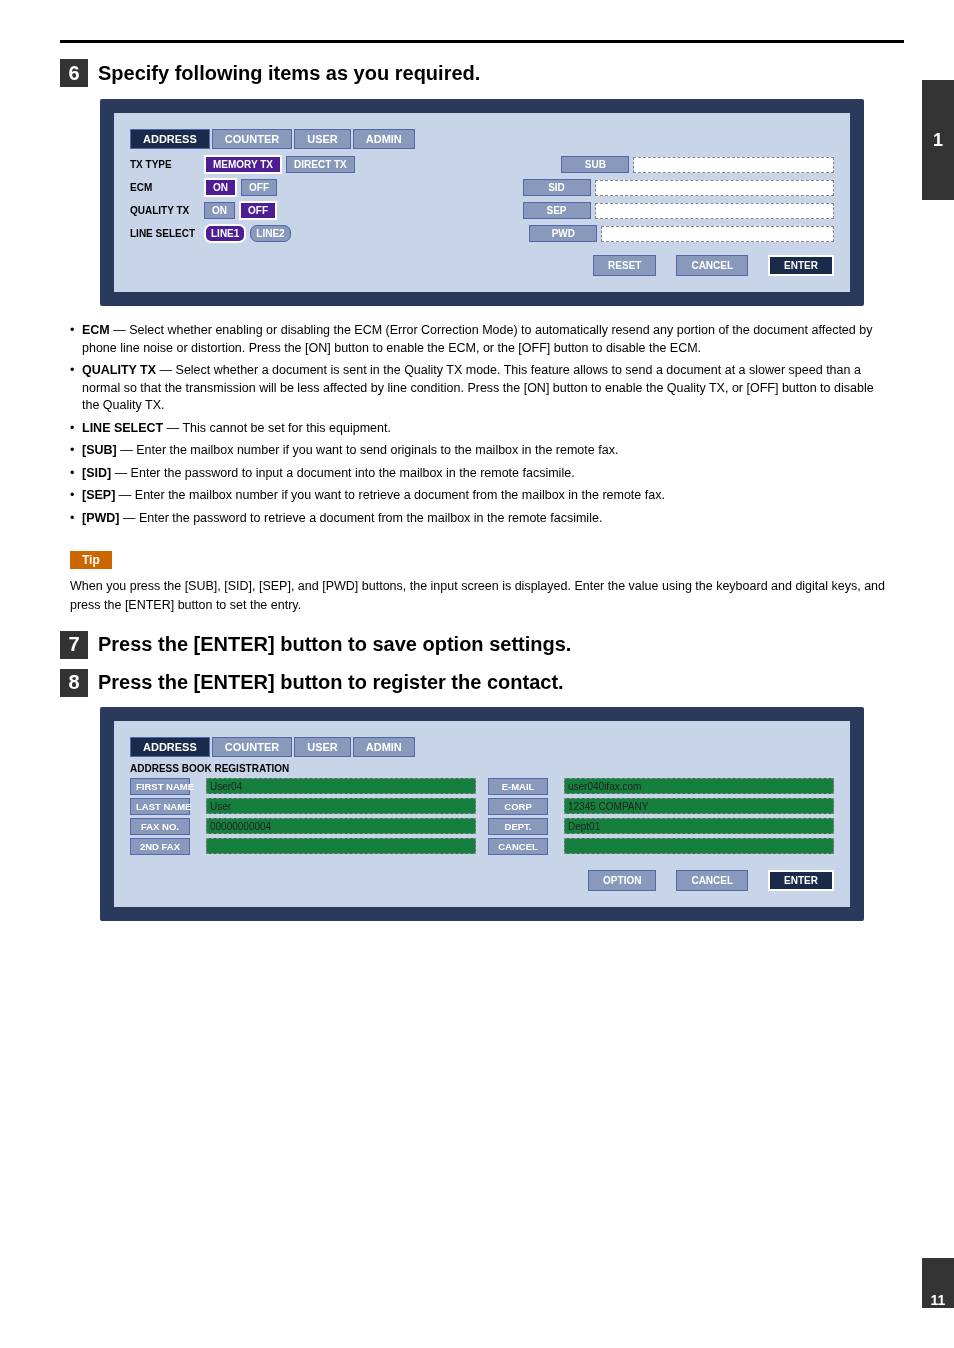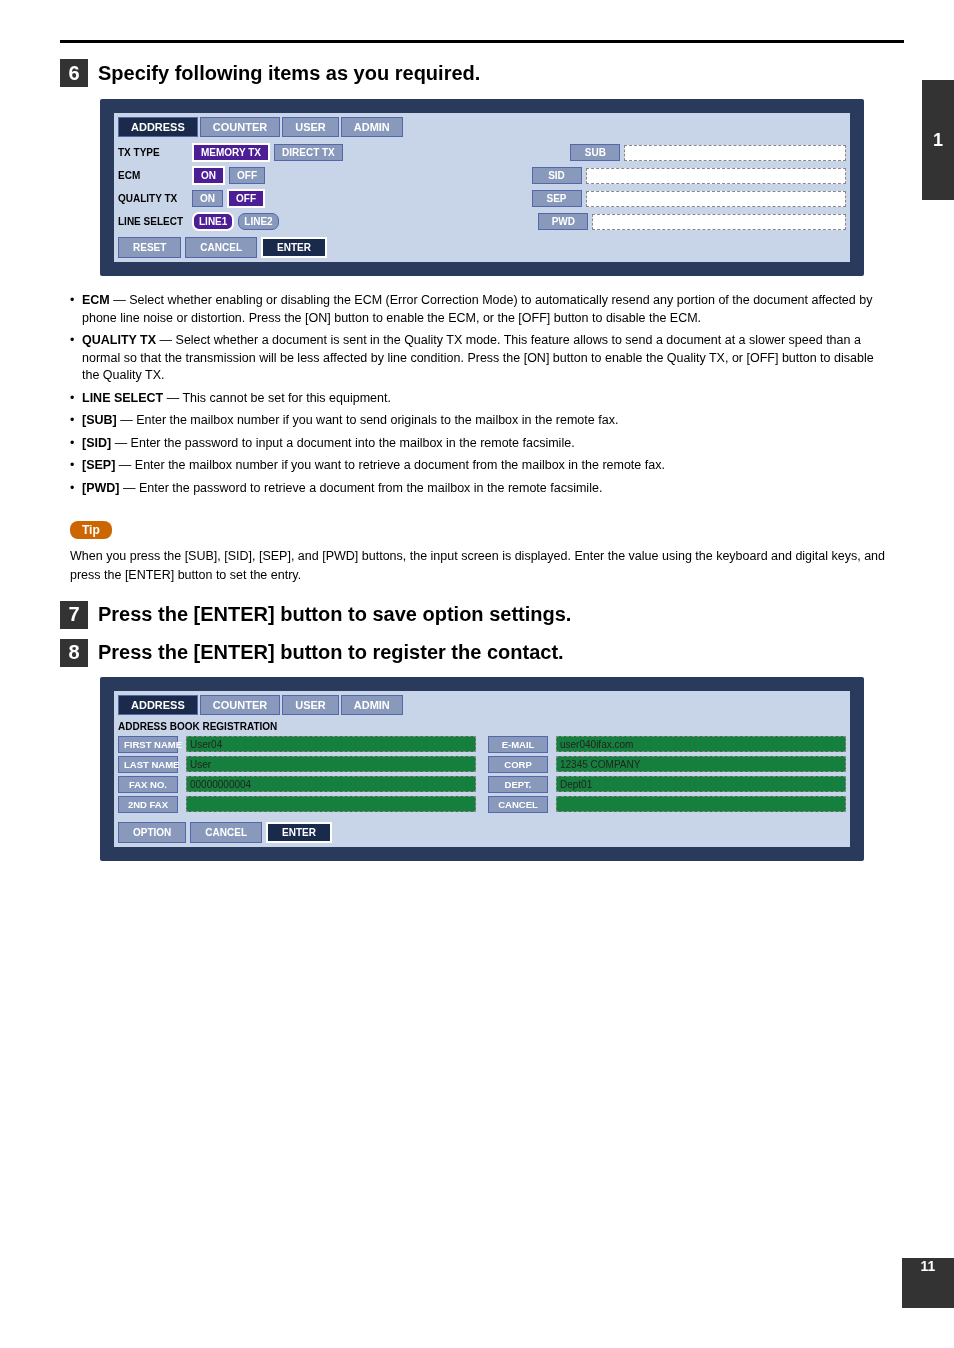--- a/index.html
+++ b/index.html
@@ -32,26 +32,26 @@
       justify-content: center;
       font-size: 18px;
       font-weight: bold;
     }
 
     
     .bottom-tab {
       position: absolute;
       right: 0;
       bottom: 40px;
-      width: 52px;
+      width: 32px;
       height: 50px;
       background: #333;
       color: #fff;
       display: flex;
-      align-items: flex-start;
+      align-items: flex-end;
       justify-content: center;
       font-size: 14px;
       font-weight: bold;
     }
 
     
     .top-border {
       border-top: 3px solid #000;
       margin-bottom: 16px;
     }
@@ -83,21 +83,21 @@
     
     .screen-mockup {
       background: #2a3a5c;
       padding: 14px;
       margin: 0 40px 16px 40px;
       border-radius: 2px;
     }
 
     .screen-inner {
       background: #c8d4e8;
-      padding: 4px;
+      padding: 16px;
     }
 
     
     .tabs-row {
       display: flex;
       gap: 2px;
       margin-bottom: 6px;
     }
     .tab {
       padding: 3px 12px;
@@ -144,36 +144,37 @@
       border-radius: 7px;
     }
     .right-btn {
       padding: 2px 10px;
       font-size: 10px;
       font-weight: bold;
       background: #8899bb;
       color: #fff;
       border: 1px solid #5566aa;
       cursor: pointer;
-      width: 50px;
+      width: 68px;
       text-align: center;
     }
     .right-field {
       flex: 1;
       height: 16px;
       background: #fff;
       border: 1px dashed #888;
       font-size: 10px;
     }
 
     
     .action-btns-row {
       display: flex;
-      gap: 4px;
-      margin-top: 6px;
+      justify-content: flex-end;
+      gap: 20px;
+      margin-top: 12px;
     }
     .action-btn {
       padding: 3px 14px;
       font-size: 10px;
       font-weight: bold;
       background: #8899bb;
       color: #fff;
       border: 1px solid #5566aa;
       cursor: pointer;
     }
@@ -201,40 +202,40 @@
     }
 
     
     .tip-box {
       display: inline-block;
       background: #cc6600;
       color: #fff;
       font-size: 12px;
       font-weight: bold;
       padding: 2px 12px;
-      border-radius: 8px;
+      border-radius: 0;
       margin: 8px 10px 8px 10px;
     }
     .tip-text {
       margin: 0 10px 16px 10px;
       font-size: 12.5px;
       line-height: 1.5;
     }
 
     
     .step7, .step8 {
       margin-bottom: 10px;
     }
 
     
     .addr-form-row {
       display: flex;
       align-items: center;
       margin-bottom: 3px;
-      gap: 8px;
+      gap: 16px;
     }
     .addr-field-label {
       padding: 2px 5px;
       font-size: 9.5px;
       font-weight: bold;
       background: #8899bb;
       color: #fff;
       border: 1px solid #5566aa;
       white-space: nowrap;
       width: 60px;

